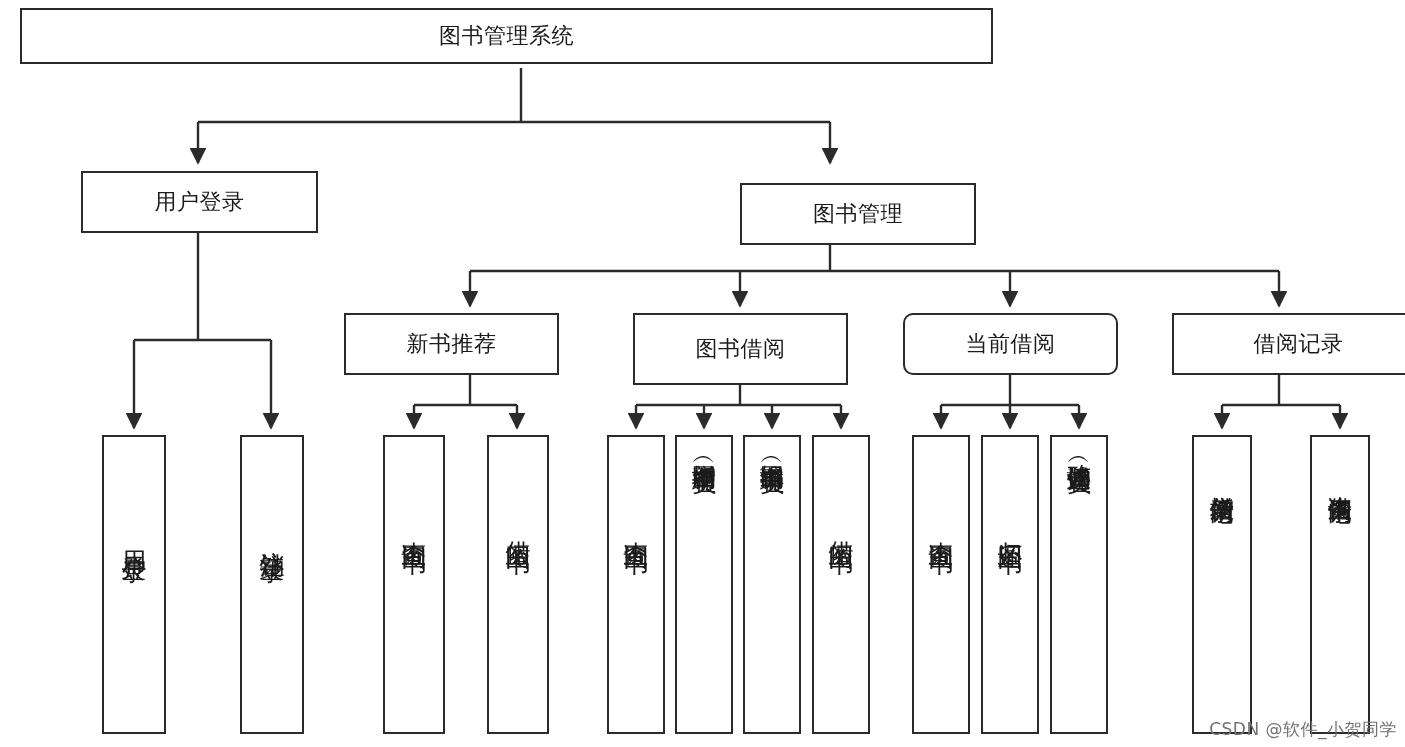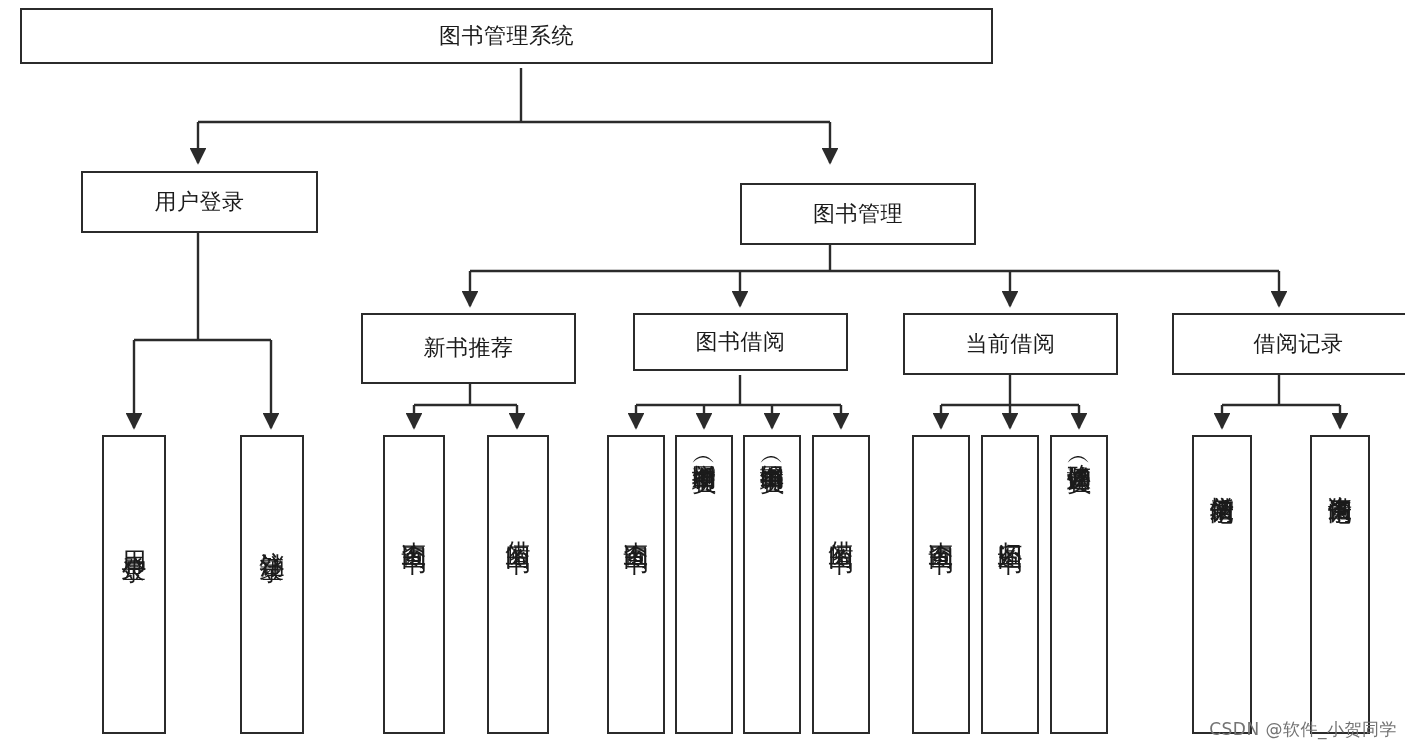--- a/index.html
+++ b/index.html
@@ -132,29 +132,29 @@
   </div>
 
   <div class="node horiz" style="left:81px; top:171px; width:237px; height:62px;">
     <span class="lbl">用户登录</span>
   </div>
 
   <div class="node horiz" style="left:712px; top:183px; width:236px; height:62px;margin-left:28px;">
     <span class="lbl">图书管理</span>
   </div>
 
-  <div class="node horiz" style="left:361px; top:313px; width:215px; height:71px;">
+  <div class="node horiz" style="left:344px; top:313px; width:215px; height:62px;">
     <span class="lbl">新书推荐</span>
   </div>
 
-  <div class="node horiz" style="left:633px; top:313px; width:215px; height:58px;">
+  <div class="node horiz" style="left:633px; top:313px; width:215px; height:72px;">
     <span class="lbl">图书借阅</span>
   </div>
 
-  <div class="node horiz" style="left:903px; top:313px; width:215px; height:62px;">
+  <div class="node horiz" style="left:903px; top:313px; width:215px; height:62px;border-radius:10px;">
     <span class="lbl">当前借阅</span>
   </div>
 
   <div class="node horiz" style="left:1172px; top:313px; width:253px; height:62px;">
     <span class="lbl">借阅记录</span>
   </div>
 
   <div class="node vert" style="left:102px; top:435px; width:64px; height:299px; padding-top:94px;">
     <span class="lbl">用户登录</span>
   </div>

